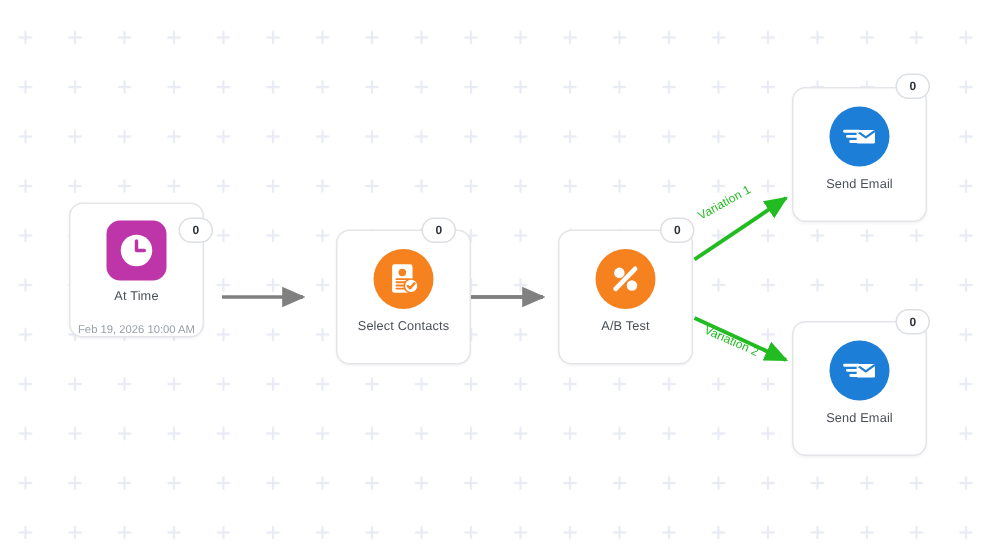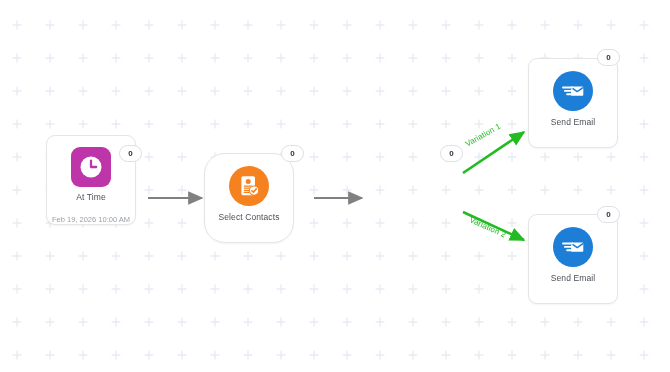--- a/index.html
+++ b/index.html
@@ -100,21 +100,21 @@
     justify-content: center;
     font-size: 8px;
     font-weight: bold;
     color: #2f343a;
     box-sizing: border-box;
     z-index: 6;
   }
 
   
   #node-at-time      { left: 46px;  top: 135px; }
-  #node-select       { left: 204px; top: 153px; border-radius: 21px; }
+  #node-select       { left: 224px; top: 153px; }
   #node-abtest       { left: 372px; top: 153px; }
   #node-email-1      { left: 528px; top: 58px;  }
   #node-email-2      { left: 528px; top: 214px; }
 
   #badge-at-time     { left: 119px; top: 145px; }
   #badge-select      { left: 281px; top: 145px; }
   #badge-abtest      { left: 440px; top: 145px; }
   #badge-email-1     { left: 597px; top: 49px;  }
   #badge-email-2     { left: 597px; top: 206px; }
 
@@ -208,20 +208,32 @@
           <path d="M9.3 14.1 h7.9 M9.3 16.2 h7.9 M9.3 18.3 h7.9 M9.3 20.4 h5.2" stroke="#f6821f" stroke-width="1.25" stroke-linecap="round"></path>
           <circle cx="19.1" cy="18.6" r="4.6" fill="#ffffff" stroke="#f6821f" stroke-width="1.1"></circle>
           <path d="M16.9 18.7 L18.4 20.2 L21.3 16.9" stroke="#f6821f" stroke-width="1.6" fill="none" stroke-linecap="round" stroke-linejoin="round"></path>
         </svg>
       </div>
     </div>
     <div class="node-label">Select Contacts</div>
   </div>
   <div class="badge" id="badge-select">0</div>
 
+  <div class="node" id="node-abtest">
+    <div class="node-icon-wrap">
+      <div class="icon-circle" style="background:#f6821f;">
+        <svg width="28" height="28" viewBox="0 0 28 28" xmlns="http://www.w3.org/2000/svg">
+          <circle cx="9.9" cy="9.9" r="3.5" fill="#ffffff"></circle>
+          <circle cx="18.3" cy="18.3" r="3.5" fill="#ffffff"></circle>
+          <path d="M20.4 7.2 L7.4 20.6" stroke="#ffffff" stroke-width="3.1" stroke-linecap="round"></path>
+        </svg>
+      </div>
+    </div>
+    <div class="node-label">A/B Test</div>
+  </div>
   <div class="badge" id="badge-abtest">0</div>
 
   <div class="node" id="node-email-1">
     <div class="node-icon-wrap">
       <div class="icon-circle" style="background:#1c7ed6;">
         <svg width="28" height="28" viewBox="0 0 28 28" xmlns="http://www.w3.org/2000/svg">
           <rect x="12.1" y="9.6" width="12.2" height="9.1" rx="0.9" fill="#ffffff"></rect>
           <path d="M12.1 10.3 L18.2 14.6 L24.3 10.3" stroke="#1c7ed6" stroke-width="1.5" fill="none" stroke-linejoin="round"></path>
           <path d="M4.0 10.5 h9.4 M5.9 13.9 h7.4 M8.1 17.3 h5.2" stroke="#ffffff" stroke-width="1.9" stroke-linecap="round"></path>
         </svg>

